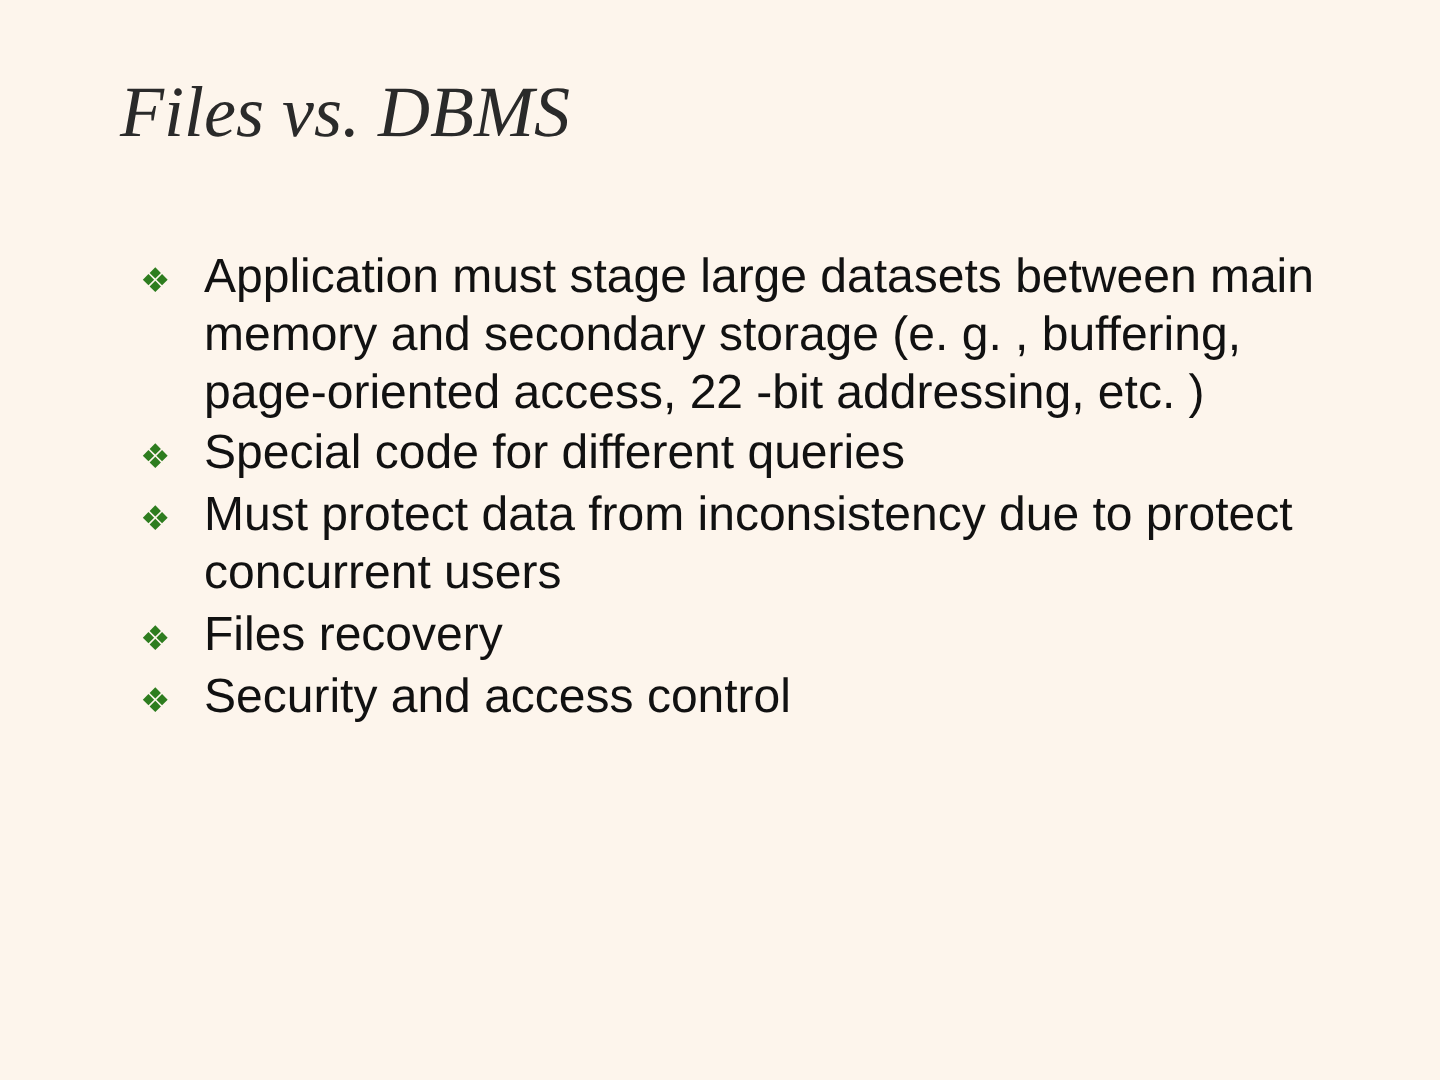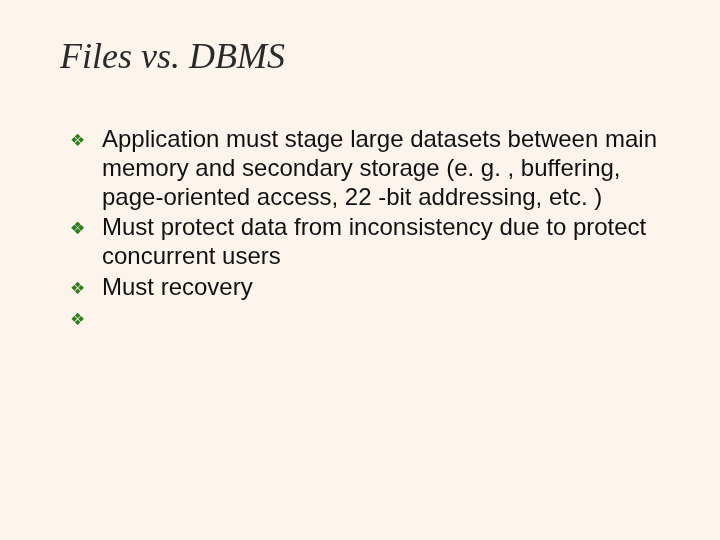--- a/index.html
+++ b/index.html
@@ -52,26 +52,28 @@
 
 <div class="slide">
   <h1 class="title">Files vs. DBMS</h1>
   <ul class="bullets">
     <li>
       <span class="bullet-icon">❖</span>
       <span>Application must stage large datasets between main memory and secondary storage (e. g. , buffering, page-oriented access, 22 -bit addressing, etc. )</span>
     </li>
     <li>
       <span class="bullet-icon">❖</span>
+      <span>Special code for different queries</span>
     </li>
     <li>
       <span class="bullet-icon">❖</span>
       <span>Must protect data from inconsistency due to protect concurrent users</span>
     </li>
     <li>
       <span class="bullet-icon">❖</span>
-      <span>Must recovery</span>
+      <span>Files recovery</span>
     </li>
     <li>
       <span class="bullet-icon">❖</span>
+      <span>Security and access control</span>
     </li>
   </ul>
 </div>
 
 </body></html>

